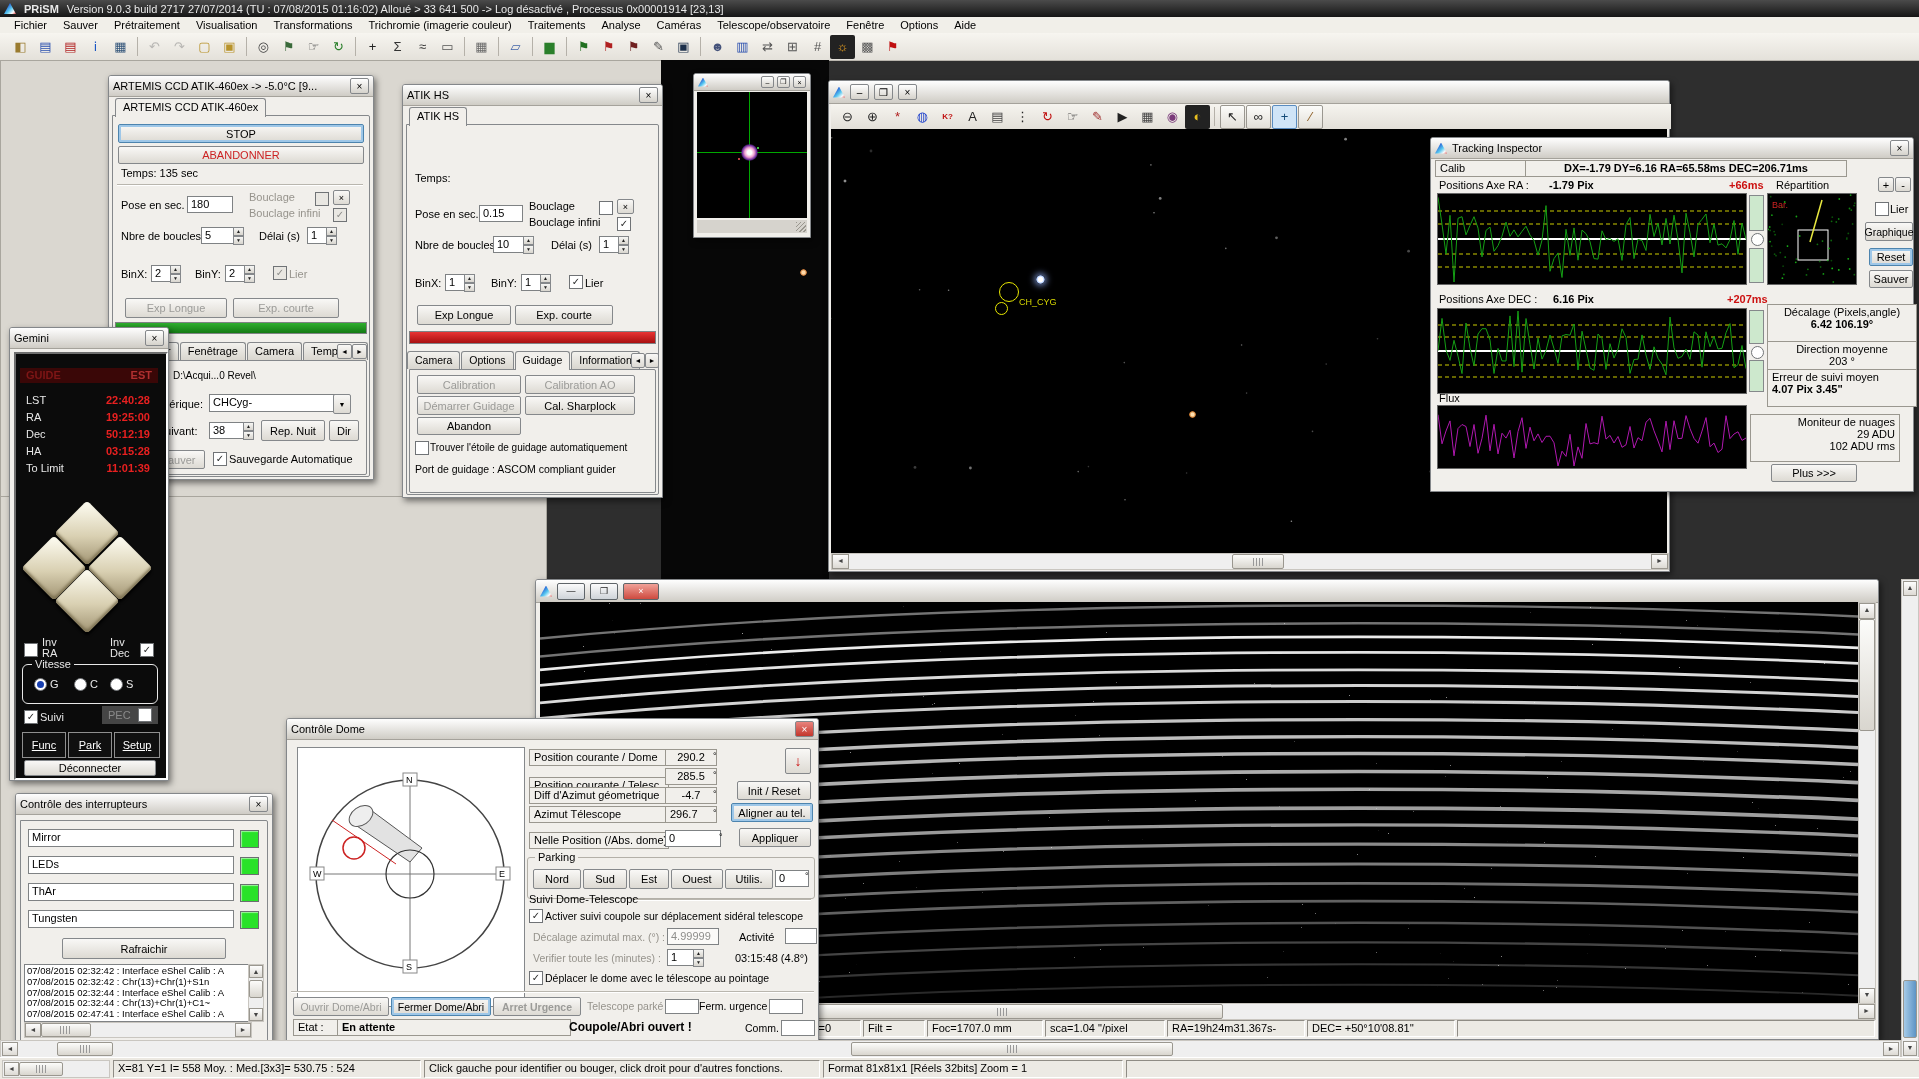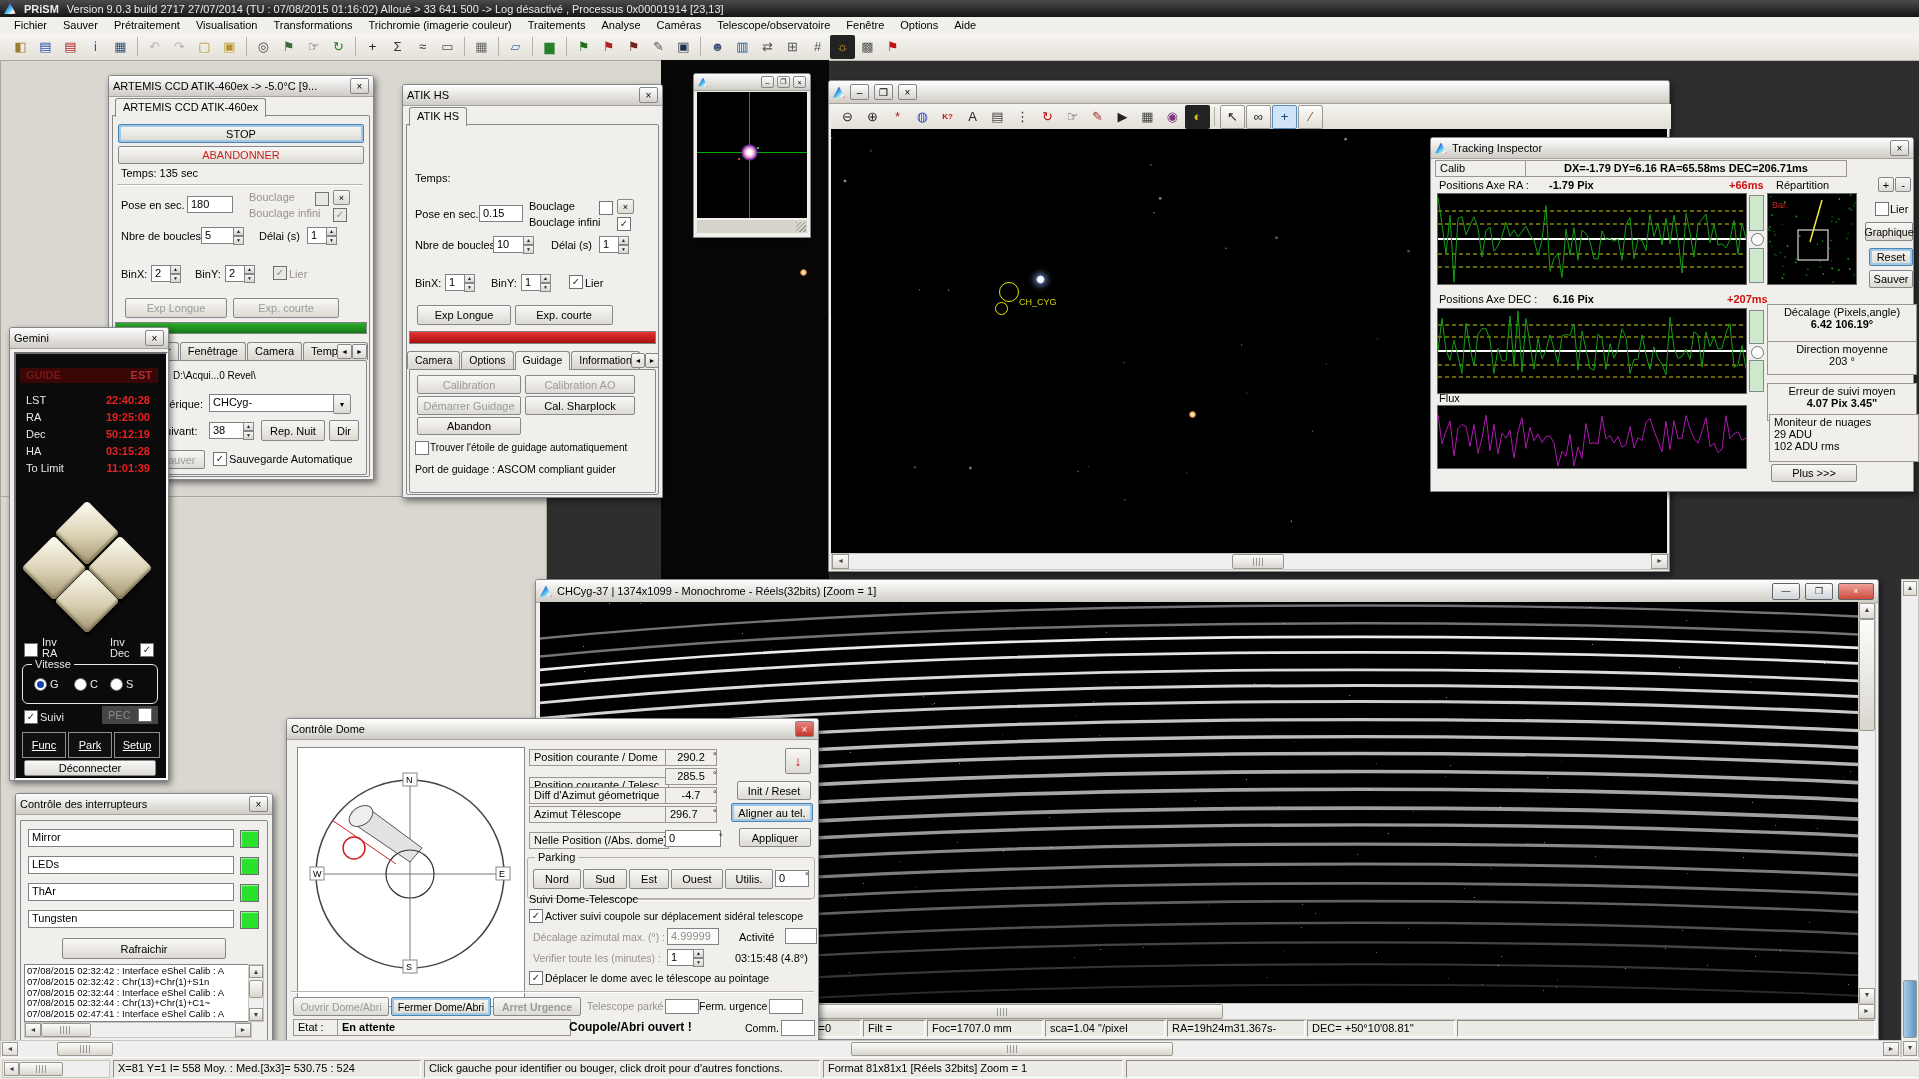--- a/index.html
+++ b/index.html
@@ -516,40 +516,39 @@
   <span class="rad" style="left:320px;top:208px"></span>
   <div class="abs" style="left:318px;top:222px;width:13px;height:30px;background:#cde8cd;border:1px solid #85888b"></div>
   <div class="flat" style="left:336px;top:166px;width:140px;height:34px;text-align:center">
     <span>Décalage (Pixels,angle)</span><br>
     <b>6.42   106.19°</b>
   </div>
   <div class="flat" style="left:336px;top:203px;width:140px;height:30px;text-align:center">
     <span>Direction moyenne</span><br>
     <span>203 °</span>
   </div>
-  <div class="flat" style="left:336px;top:245px;width:140px;height:34px;text-align:center">
+  <div class="flat" style="left:336px;top:231px;width:140px;height:34px;">
     <span>Erreur de suivi moyen</span><br>
     <b>4.07 Pix   3.45"</b>
   </div>
   <span class="lbl" style="left:8px;top:254px">Flux</span>
   <svg width="308" height="62" style="position:absolute;left:6px;top:267px;background:#000;border:1px solid #666">
       <polyline points="0,8.7 4,37.8 8,25.0 12,14.9 16,49.8 20,22.5 24,18.5 28,20.5 32,40.5 36,18.5 40,47.3 44,32.3 48,9.2 52,44.8 56,18.3 60,47.9 64,27.2 68,32.1 72,24.2 76,52.0 80,25.6 84,11.7 88,42.4 92,21.2 96,34.8 100,27.9 104,36.5 108,30.3 112,30.2 116,36.8 120,60.0 124,45.2 128,50.4 132,28.3 136,60.0 140,40.9 144,52.3 148,17.5 152,37.9 156,36.7 160,38.0 164,10.2 168,33.1 172,29.4 176,37.0 180,30.5 184,41.3 188,38.8 192,20.5 196,42.0 200,31.7 204,34.7 208,16.2 212,12.3 216,24.8 220,35.0 224,45.9 228,15.1 232,43.6 236,14.7 240,32.6 244,32.3 248,9.6 252,22.7 256,32.4 260,37.2 264,25.1 268,11.6 272,40.7 276,37.1 280,46.5 284,43.2 288,9.7 292,32.6 296,28.0 300,25.8 304,34.4 308,32.0" fill="none" stroke="#b018b0" stroke-width="1"></polyline>
     </svg>
-  <div class="flat" style="left:338px;top:276px;width:140px;height:44px;text-align:left">
+  <div class="flat" style="left:319px;top:276px;width:140px;height:44px;text-align:right">
     <span>Moniteur de nuages</span><br>
     <span>29 ADU</span><br>
     <span>102 ADU rms</span>
   </div>
   <div class="btn" style="left:340px;top:326px;width:84px;height:16px">Plus &gt;&gt;&gt;</div>
 </div>
 
 <div class="win" style="left:535px;top:579px;width:1342px;height:459px">
   <div class="tb" style="height:22px">
     <span class="plogo"></span>
-    <span class="t">CHCyg-37 | 1374x1099 - Monochrome - Réels(32bits)   [Zoom = 1]</span>
     <span class="w7" style="width:26px;height:15px">—</span>
     <span class="w7" style="width:26px;height:15px">❒</span>
     <span class="w7 close" style="width:34px;height:15px">×</span>
   </div>
   <svg width="1318" height="401" style="position:absolute;left:4px;top:22px;background:#000">
       <path d="M0 36.5 C 395.4 -1.5, 922.5999999999999 -3.5, 1318 14.5" fill="none" stroke="#fff" stroke-width="2.40" opacity="0.45"></path>
       <path d="M0 54.4 C 395.4 16.4, 922.5999999999999 14.4, 1318 32.4" fill="none" stroke="#fff" stroke-width="2.52" opacity="0.45"></path>
       <path d="M0 67.9 C 395.4 29.9, 922.5999999999999 27.9, 1318 45.9" fill="none" stroke="#fff" stroke-width="2.64" opacity="0.92"></path>
       <path d="M0 83.4 C 395.4 45.4, 922.5999999999999 43.4, 1318 61.4" fill="none" stroke="#fff" stroke-width="2.76" opacity="0.89"></path>
       <path d="M0 100.9 C 395.4 62.9, 922.5999999999999 60.9, 1318 78.9" fill="none" stroke="#fff" stroke-width="2.88" opacity="0.86"></path>

